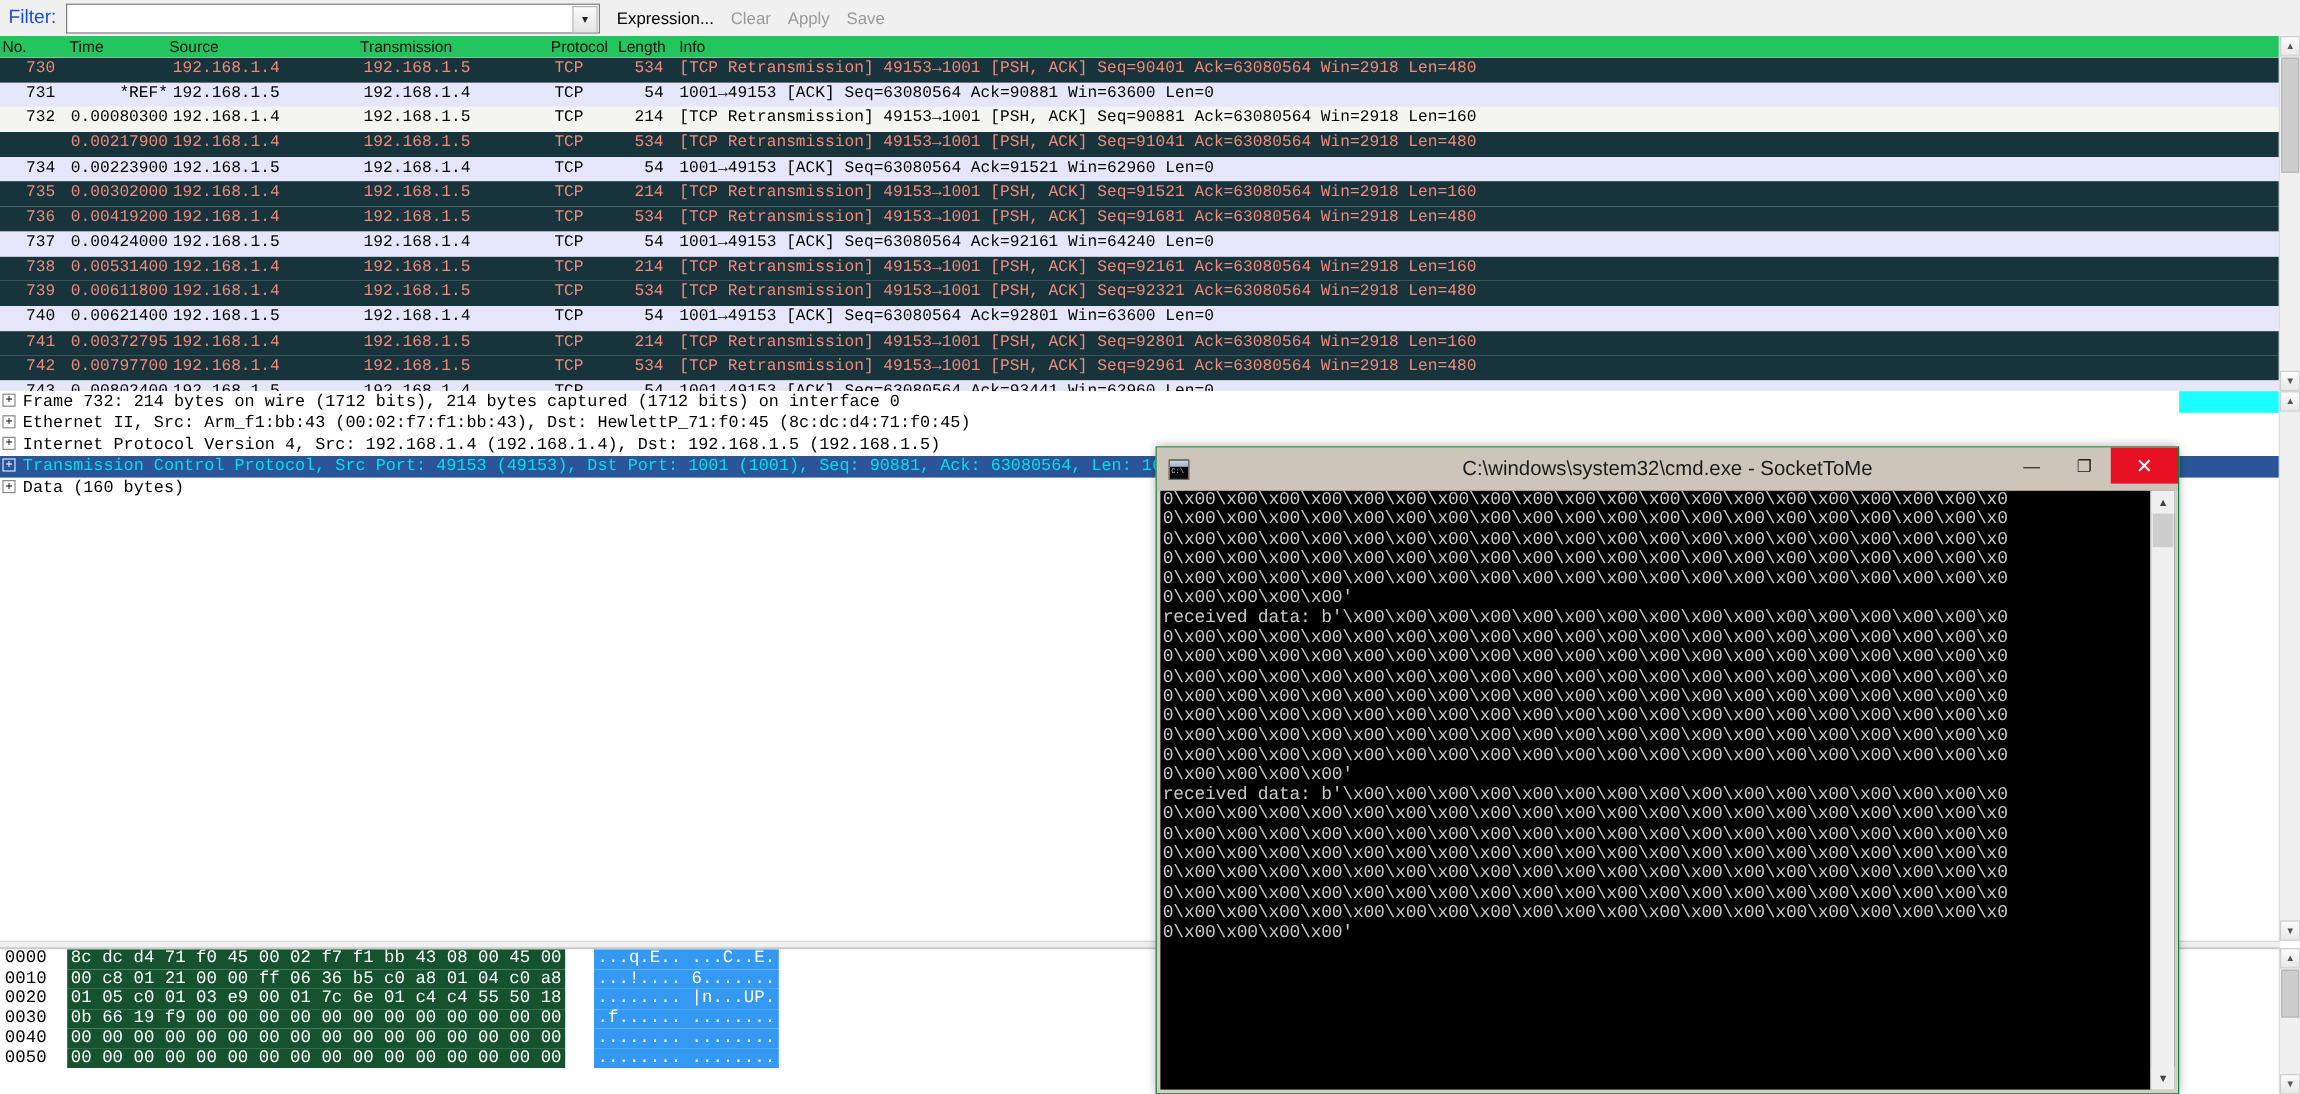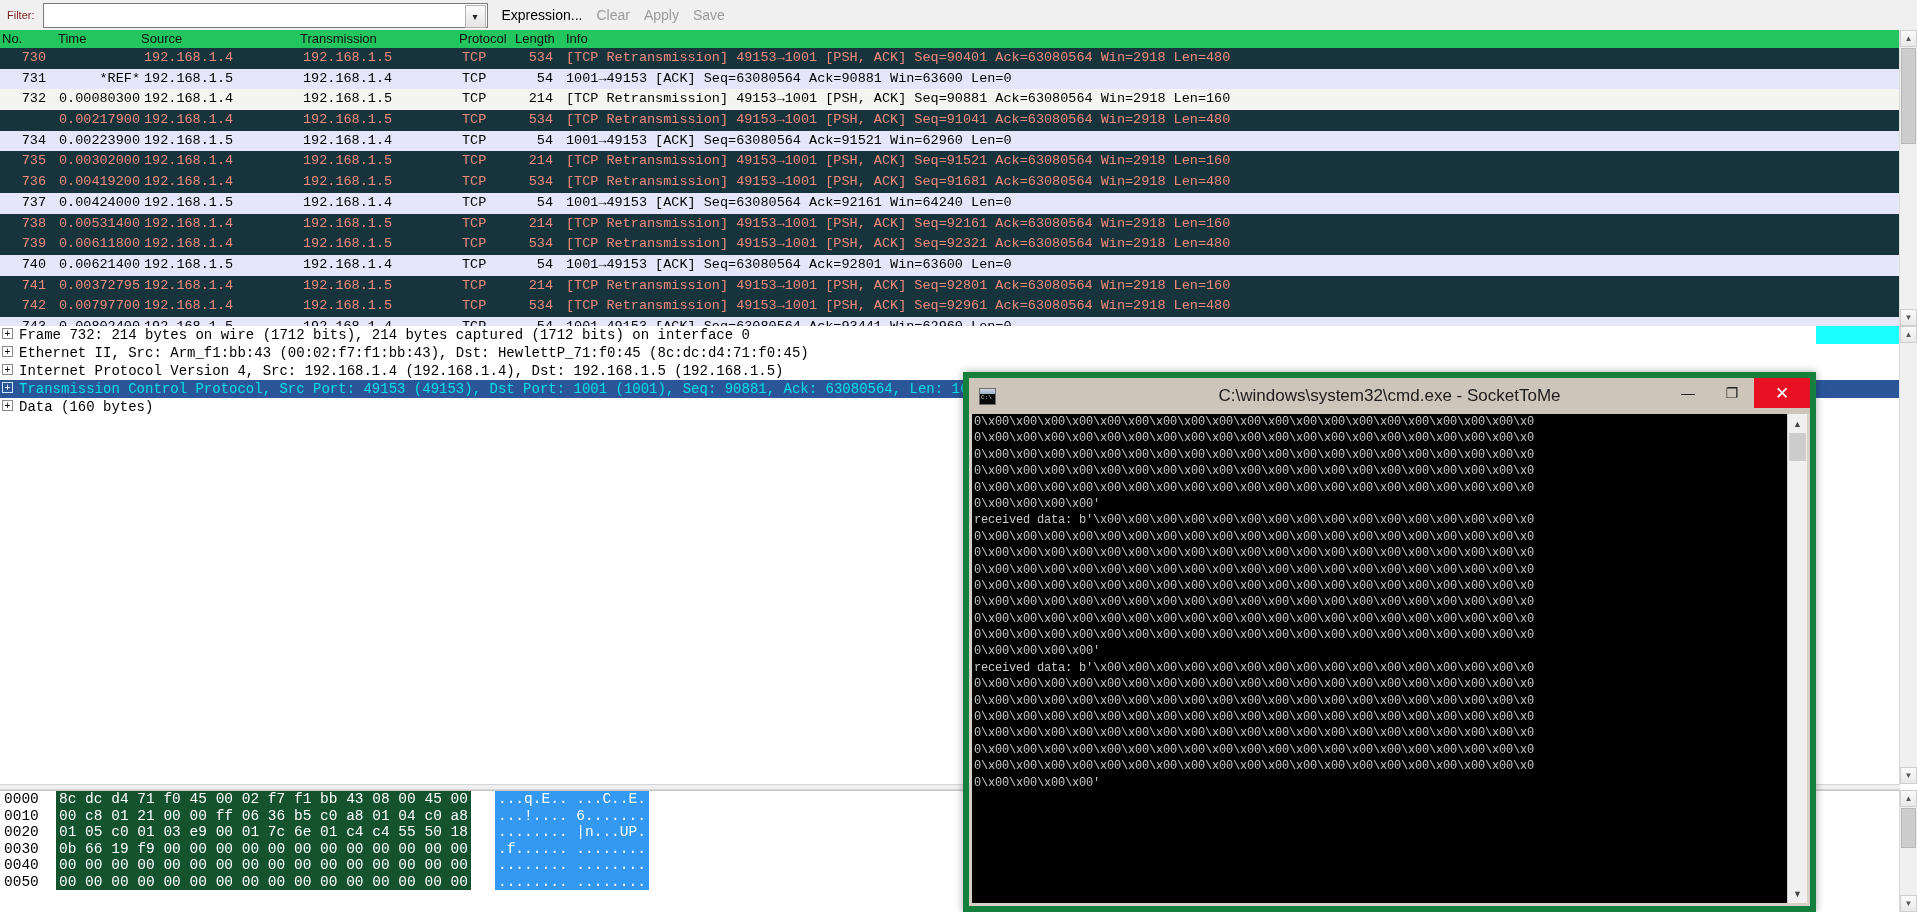--- a/index.html
+++ b/index.html
@@ -11,21 +11,21 @@
     -webkit-font-smoothing:none;
   }
   #app{position:relative;width:1917px;height:912px;}
 
   
   .filterbar{
     position:absolute;left:0;top:0;width:1917px;height:30px;
     background:#f0f0f0;border-bottom:1px solid #dcdcdc;
     display:flex;align-items:center;
   }
-  .filter-label{margin-left:7px;margin-right:8px;font-size:11px;color:#7f1d1d;}
+  .filter-label{margin-left:7px;margin-right:8px;font-size:16px;color:#1d4ed8;}
   .filter-combo{
     position:relative;width:443px;height:23px;background:#fff;
     border:1px solid #7a7a7a;display:flex;align-items:center;
   }
   .filter-input{
     border:0;outline:none;width:100%;height:21px;padding:0 4px;
     font-family:"Liberation Sans",sans-serif;font-size:13px;background:transparent;
   }
   .combo-arrow{
     position:absolute;right:1px;top:1px;width:19px;height:21px;
@@ -103,21 +103,21 @@
   .hoff{display:inline-block;width:52px;padding-left:4px;color:#000;}
   .hbytes{display:inline-block;background:#14532d;color:#fff;padding:0 3px;}
   .hascii{display:inline-block;background:#3399f3;color:#fff;padding:0 3px;margin-left:24px;}
 
   
   .splitter{position:absolute;left:0;width:1900px;height:4px;background:#f0f0f0;border-top:1px solid #d6d6d6;border-bottom:1px solid #d6d6d6;}
 
   
   .cmdwin{
     position:absolute;left:963px;top:372px;width:853px;height:540px;
-    background:#d6cfc6;border:6px solid #15803d;box-sizing:border-box;
+    background:#d6cfc6;border:1px solid #15803d;box-sizing:border-box;
     box-shadow:0 0 8px rgba(0,0,0,.35);
   }
   .cmd-title{
     position:relative;height:36px;display:flex;align-items:center;
     background:#cdc5b9;
   }
   .cmd-ico{
     width:17px;height:17px;margin-left:10px;margin-right:8px;
     background:#0a0a0a;border:1px solid #6d6d6d;position:relative;box-sizing:border-box;
   }
@@ -133,21 +133,21 @@
     position:absolute;left:0;right:0;text-align:center;font-size:17px;color:#1b1b1b;
     font-family:"Liberation Sans",sans-serif;
   }
   .cmd-btns{position:absolute;right:0;top:0;display:flex;height:36px;}
   .cbtn{width:44px;height:30px;display:flex;align-items:center;justify-content:center;color:#222;font-size:14px;}
   .cbtn.close{width:56px;background:#e81123;color:#fff;font-size:17px;}
   .cmd-body{
     position:absolute;left:3px;top:36px;right:3px;bottom:3px;
     background:#000;color:#c8c8c8;overflow:hidden;
     font-family:"Liberation Mono","DejaVu Sans Mono",monospace;
-    font-size:12px;line-height:16.4px;padding-left:2px;
+    font-size:15px;line-height:16.4px;padding-left:2px;
     letter-spacing:-0.2px;
   }
   .cline{white-space:nowrap;height:16.4px;}
   .cmd-scroll{
     position:absolute;right:3px;top:36px;bottom:3px;width:20px;
     background:#f0f0f0;border-left:1px solid #cfcfcf;box-sizing:border-box;
   }
   .cmd-scroll .sb{
     position:absolute;left:0;width:19px;height:19px;display:flex;align-items:center;justify-content:center;
     font-size:9px;color:#444;background:#f0f0f0;

